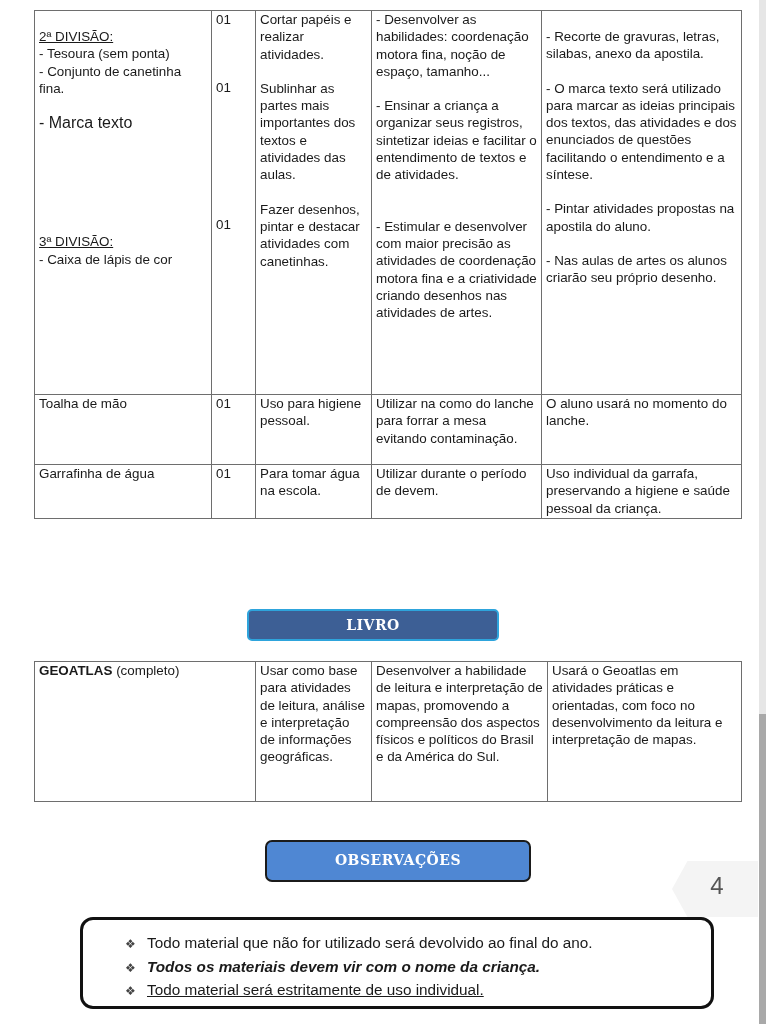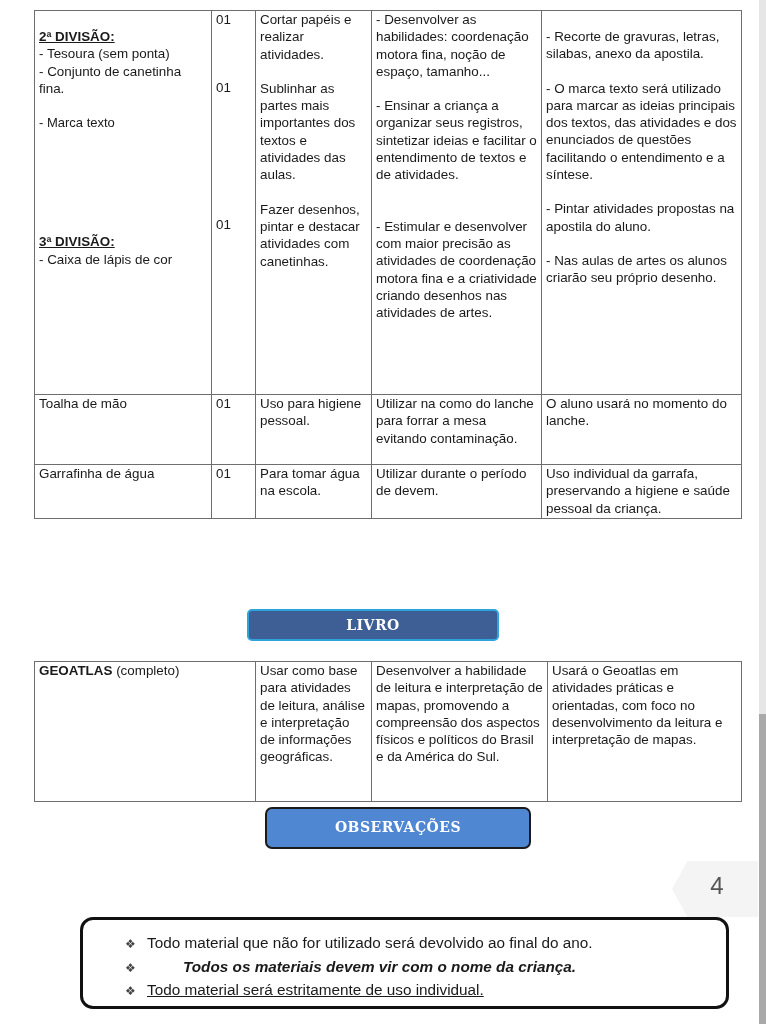--- a/index.html
+++ b/index.html
@@ -12,54 +12,54 @@
   .scroll-track { position:absolute; left:759px; top:0; width:7px; height:1024px; background:#e6e6e6; }
   .scroll-thumb { position:absolute; left:759px; top:714px; width:7px; height:310px; background:#a9a9a9; }
 
   table.mat {
     position:absolute; border-collapse:collapse; table-layout:fixed;
     font-size:13.4px; line-height:17.3px;
   }
   table.mat td { border:1px solid #6e6e6e; vertical-align:top; padding:0 4px; }
   .t1 { left:34px; top:10px; width:707px; }
   .t2 { left:34px; top:661px; width:707px; }
-  .u { text-decoration:underline; font-weight:bold; }
+  .u { text-decoration:underline; font-weight:normal; }
   .gap { display:block; height:17px; }
   .gap2 { display:block; height:34px; }
   .gap3 { display:block; height:51px; }
 
   .banner {
     position:absolute; color:#fff; text-align:center;
     font-family:"DejaVu Serif", serif; font-weight:bold; letter-spacing:0.5px;
   }
   .livro {
     left:247px; top:609px; width:248px; height:28px; line-height:28px;
     background:#3d5f95; border:2px solid #2ea4dc; border-radius:5px; font-size:14px;
   }
   .obs {
-    left:265px; top:807px; width:262px; height:38px; line-height:36px;
+    left:265px; top:840px; width:262px; height:38px; line-height:36px;
     background:#4f87d3; border:2px solid #1b1b1b; border-radius:7px; font-size:14px;
   }
   .page-tab {
     position:absolute; left:672px; top:861px; width:86px; height:56px;
     background:#f4f4f4;
     clip-path:polygon(18% 0, 100% 0, 100% 100%, 18% 100%, 0 50%);
   }
   .page-num {
     position:absolute; left:700px; top:872px; width:34px; text-align:center;
     font-size:24px; color:#555; font-family:"Liberation Sans", sans-serif;
   }
   .obs-box {
     position:absolute; left:80px; top:917px; width:628px; height:86px;
-    border:3px solid #111; border-radius:13px; background:#fff;padding-left:15px;
+    border:3px solid #111; border-radius:13px; background:#fff;
   }
   .obs-list { position:absolute; left:42px; top:12px; font-size:15.3px; line-height:22.5px; }
   .obs-item { white-space:nowrap; }
   .bullet { display:inline-block; width:22px; color:#444; font-size:12px; }
-  .b-italic { font-weight:bold; font-style:italic;margin-left:36px; }
+  .b-italic { font-weight:bold; font-style:italic; }
   .b-under { text-decoration:underline;text-align:center; }
 </style>
 </head>
 <body>
 
 <div class="scroll-track"></div>
 <div class="scroll-thumb"></div>
 
 <table class="mat t1">
   <colgroup>
@@ -70,21 +70,21 @@
       <col style="width:200px">
   </colgroup>
   <tbody>
       <tr style="height:384px">
     <td>
       <span class="gap"></span>
       <div class="u">2ª DIVISÃO:</div>
       <div>- Tesoura (sem ponta)</div>
       <div>- Conjunto de canetinha fina.</div>
       <span class="gap"></span>
-      <div style="font-size:13px">- Marca texto</div>
+      <div style="font-size:16px">- Marca texto</div>
       <span class="gap3"></span>
           <span class="gap3"></span>
       <div class="u">3ª DIVISÃO:</div>
       <div>- Caixa de lápis de cor</div>
     </td>
     <td>
       <div>01</div>
       <span class="gap2"></span>
           <span class="gap"></span>
       <div>01</div>

